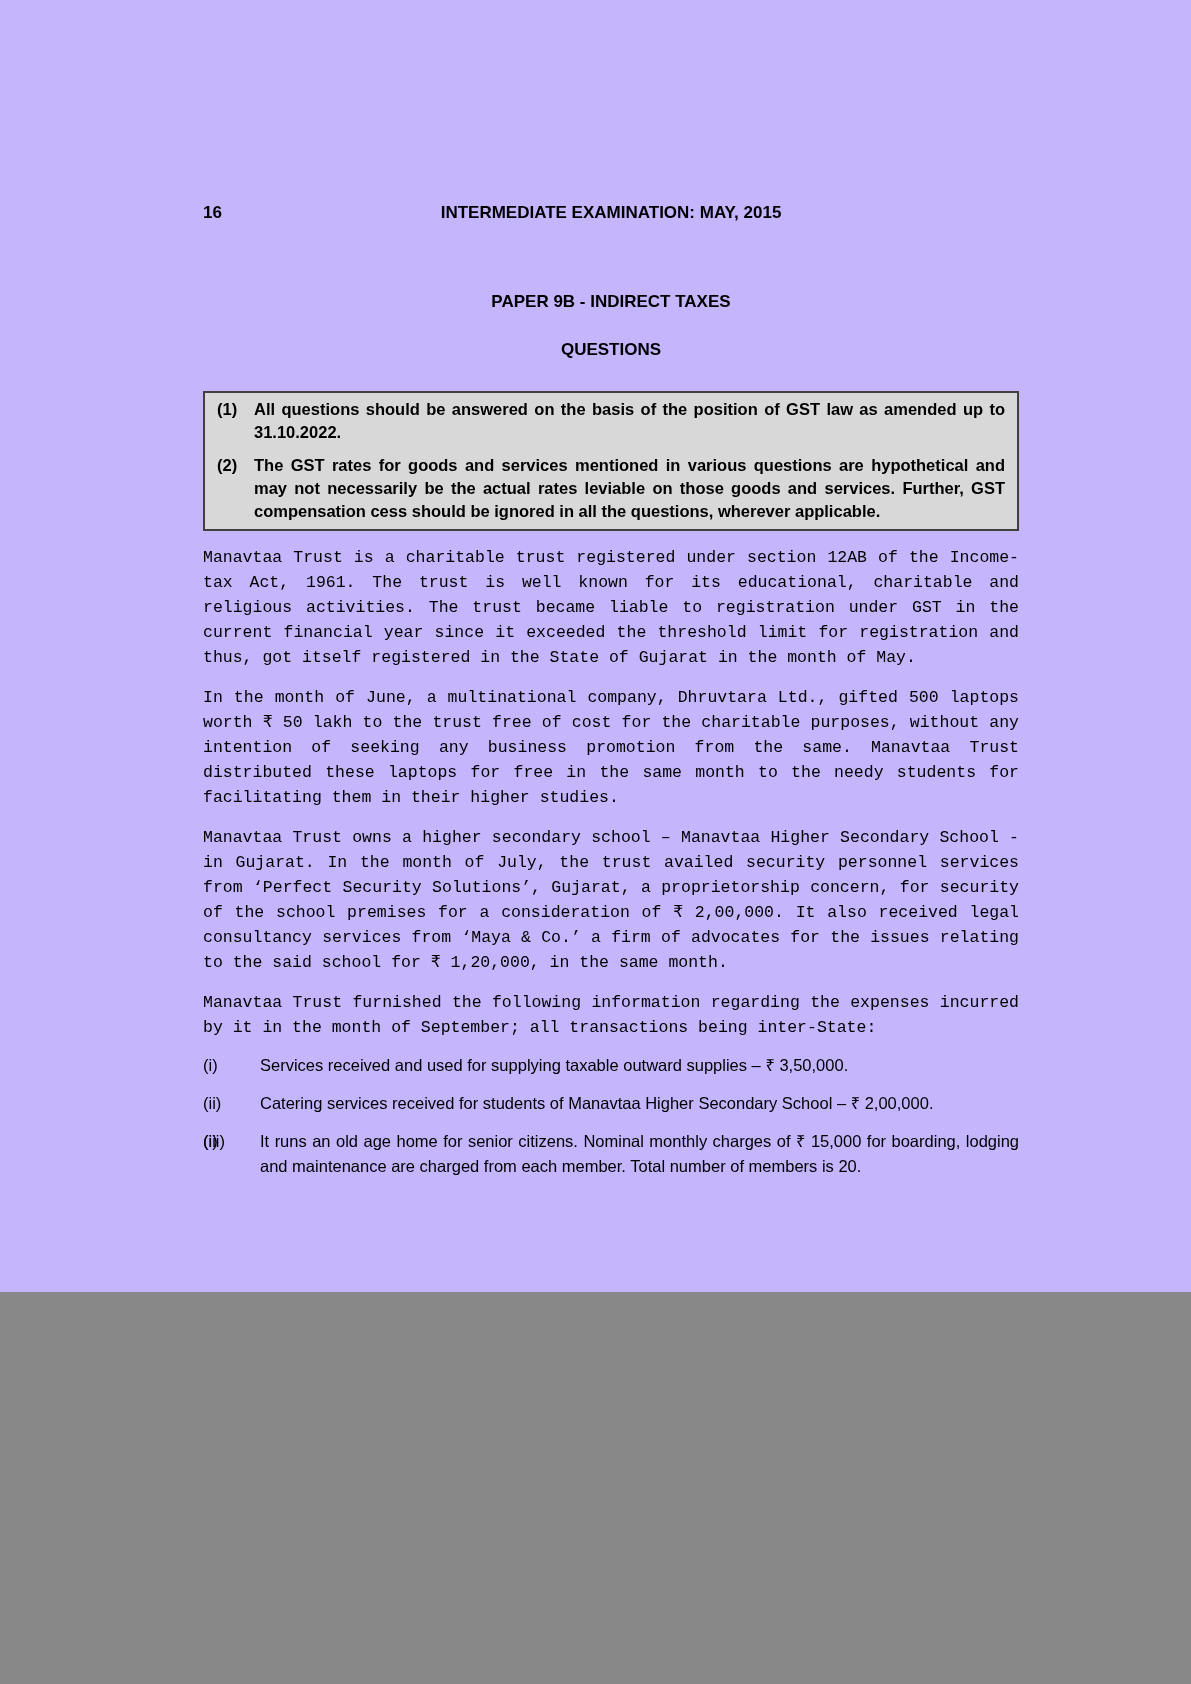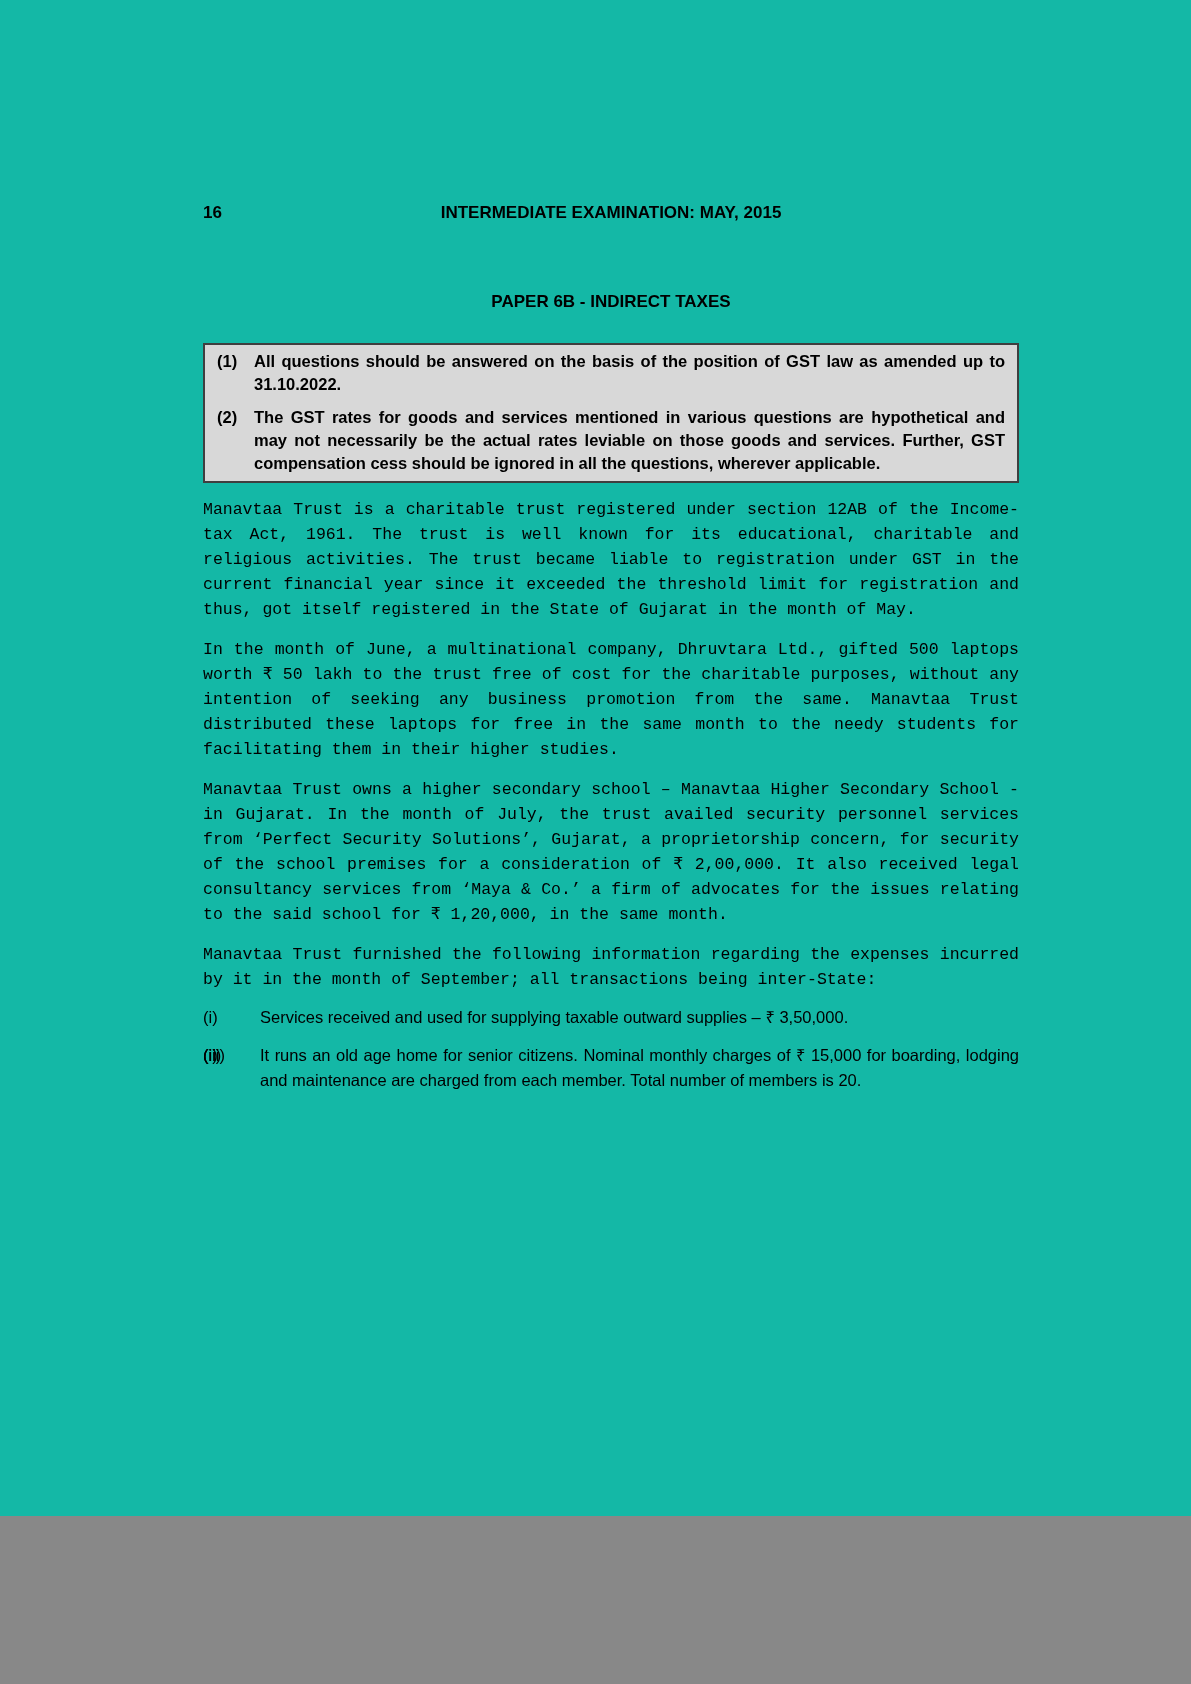--- a/index.html
+++ b/index.html
@@ -1,20 +1,20 @@
 <!DOCTYPE html>
 <html><head>
 <meta charset="utf-8">
 <style>
   html, body { margin: 0; padding: 0; background: #888; }
   .page {
     position: relative;
     width: 1191px;
-    height: 1516px;
-    background: #14b8a6;
+    height: 1292px;
+    background: #c4b5fd;
     color: #000000;
     font-family: "Liberation Sans", sans-serif;
     overflow: hidden;
   }
   .content {
     position: absolute;
     left: 203px;
     top: 0;
     width: 816px;
     padding-top: 202px;
@@ -82,22 +82,23 @@
 <body>
 
 <div class="page">
   <div class="content">
 
     <div class="page-header">
       <span class="page-num">16</span>
       <span class="running-title">INTERMEDIATE EXAMINATION: MAY, 2015</span>
     </div>
 
-    <div class="paper-title">PAPER 6B - INDIRECT TAXES</div>
+    <div class="paper-title">PAPER 9B - INDIRECT TAXES</div>
 
+    <div class="section-title">QUESTIONS</div>
 
     <div class="notice-box" style="background: rgb(216, 216, 216); border-color: rgb(63, 63, 63);">
       <div class="notice-item">
         <span class="li-num">(1)</span>
         <span class="li-text">All questions should be answered on the basis of the position of GST law as amended up to 31.10.2022.</span>
       </div>
       <div class="notice-item">
         <span class="li-num">(2)</span>
         <span class="li-text">The GST rates for goods and services mentioned in various questions are hypothetical and may not necessarily be the actual rates leviable on those goods and services.  Further, GST compensation cess should be ignored in all the questions, wherever applicable.</span>
       </div>
@@ -110,20 +111,21 @@
     <p class="para">Manavtaa Trust owns a higher secondary school – Manavtaa Higher Secondary School - in Gujarat.  In the month of July, the trust availed security personnel services from ‘Perfect Security Solutions’, Gujarat, a proprietorship concern, for security of the school premises for a consideration of ₹ 2,00,000.  It also received legal consultancy services from ‘Maya &amp; Co.’ a firm of advocates for the issues relating to the said school for ₹ 1,20,000, in the same month.</p>
 
     <p class="para">Manavtaa Trust furnished the following information regarding the expenses incurred by it in the month of September; all transactions being inter-State:</p>
 
     <div class="list-item">
       <span class="li-num">(i)</span>
       <span class="li-text">Services received and used for supplying taxable outward supplies – ₹ 3,50,000.</span>
     </div>
     <div class="list-item">
       <span class="li-num">(ii)</span>
+      <span class="li-text">Catering services received for students of Manavtaa Higher Secondary School – ₹ 2,00,000.</span>
     </div>
     <div class="list-item">
       <span class="li-num">(iii)</span>
     </div>
 
 
     <div class="list-item">
       <span class="li-num">(i)</span>
       <span class="li-text">It runs an old age home for senior citizens. Nominal monthly charges of ₹ 15,000 for boarding, lodging and maintenance are charged from each member. Total number of members is 20.</span>
     </div>

